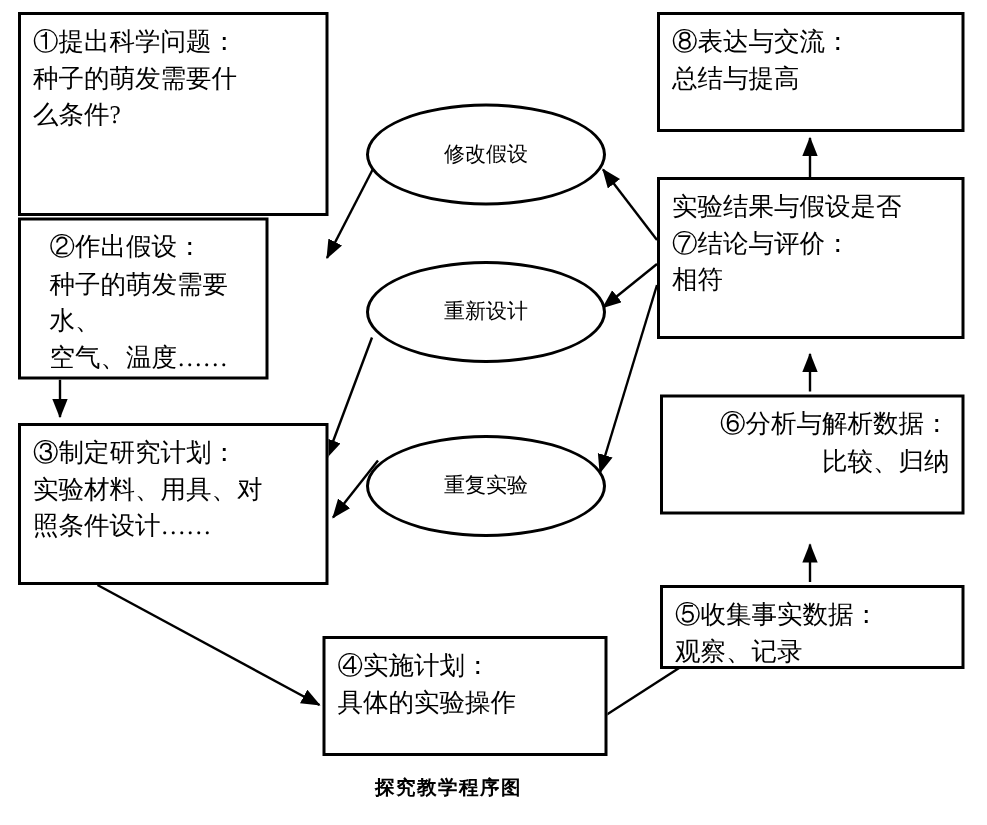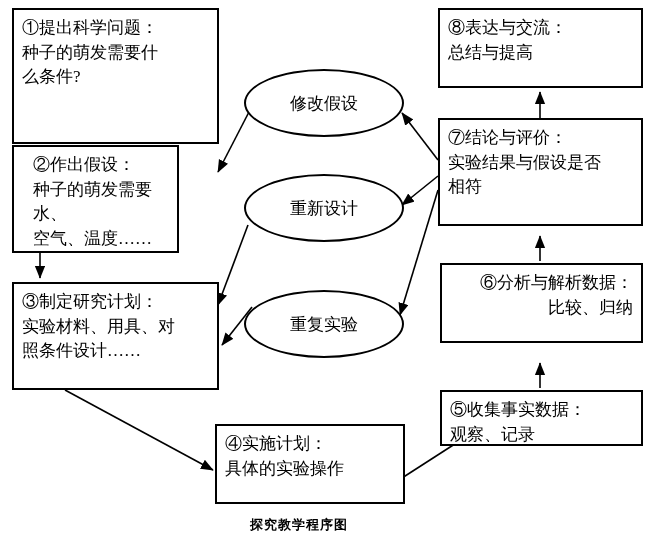--- a/index.html
+++ b/index.html
@@ -28,21 +28,21 @@
   }
   .ellipse {
     position: absolute;
     box-sizing: border-box;
     border: 2px solid #000000;
     border-radius: 50%;
     background: #ffffff;
     display: flex;
     align-items: center;
     justify-content: center;
-    font-size: 17px;
+    font-size: 14px;
     color: #000000;
     z-index: 3;
   }
   .line {
     display: block;
   }
   svg.arrows {
     position: absolute;
     left: 0;
     top: 0;
@@ -124,22 +124,22 @@
     <span class="line">⑤收集事实数据：</span>
     <span class="line">观察、记录</span>
   </div>
 
   <div class="box" style="left:440px; top:263px; width:203px; height:80px;text-align:right;">
     <span class="line">⑥分析与解析数据：</span>
     <span class="line">比较、归纳</span>
   </div>
 
   <div class="box" style="left:438px; top:118px; width:205px; height:108px;">
+    <span class="line">实验结果与假设是否</span>
     <span class="line">⑦结论与评价：</span>
-    <span class="line">实验结果与假设是否</span>
     <span class="line">相符</span>
   </div>
 
   <div class="box" style="left:438px; top:8px; width:205px; height:80px;">
     <span class="line">⑧表达与交流：</span>
     <span class="line">总结与提高</span>
   </div>
 
   <div class="ellipse" style="left:244px; top:69px; width:160px; height:68px;">
     <span>修改假设</span>

